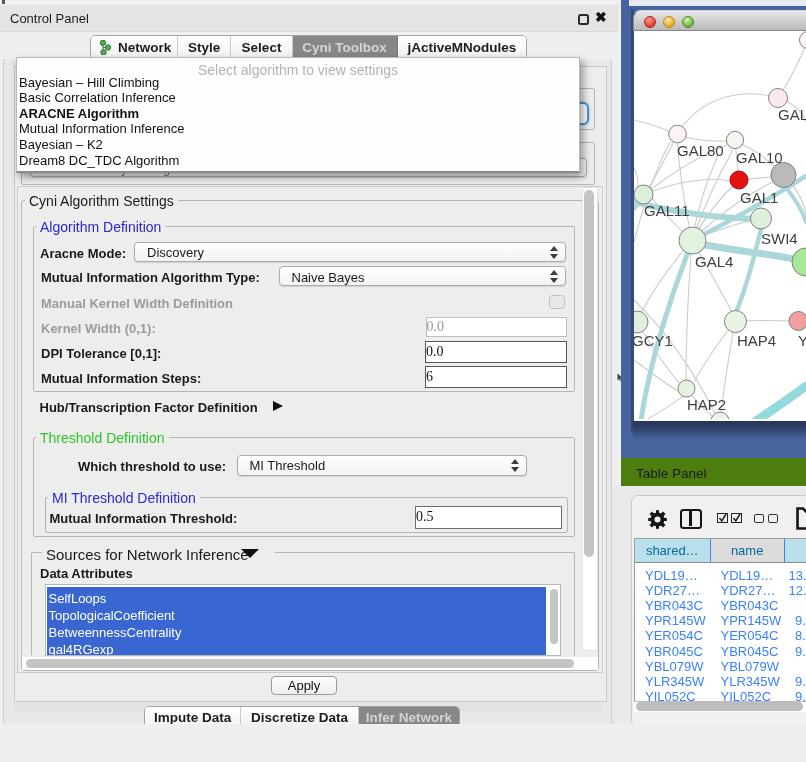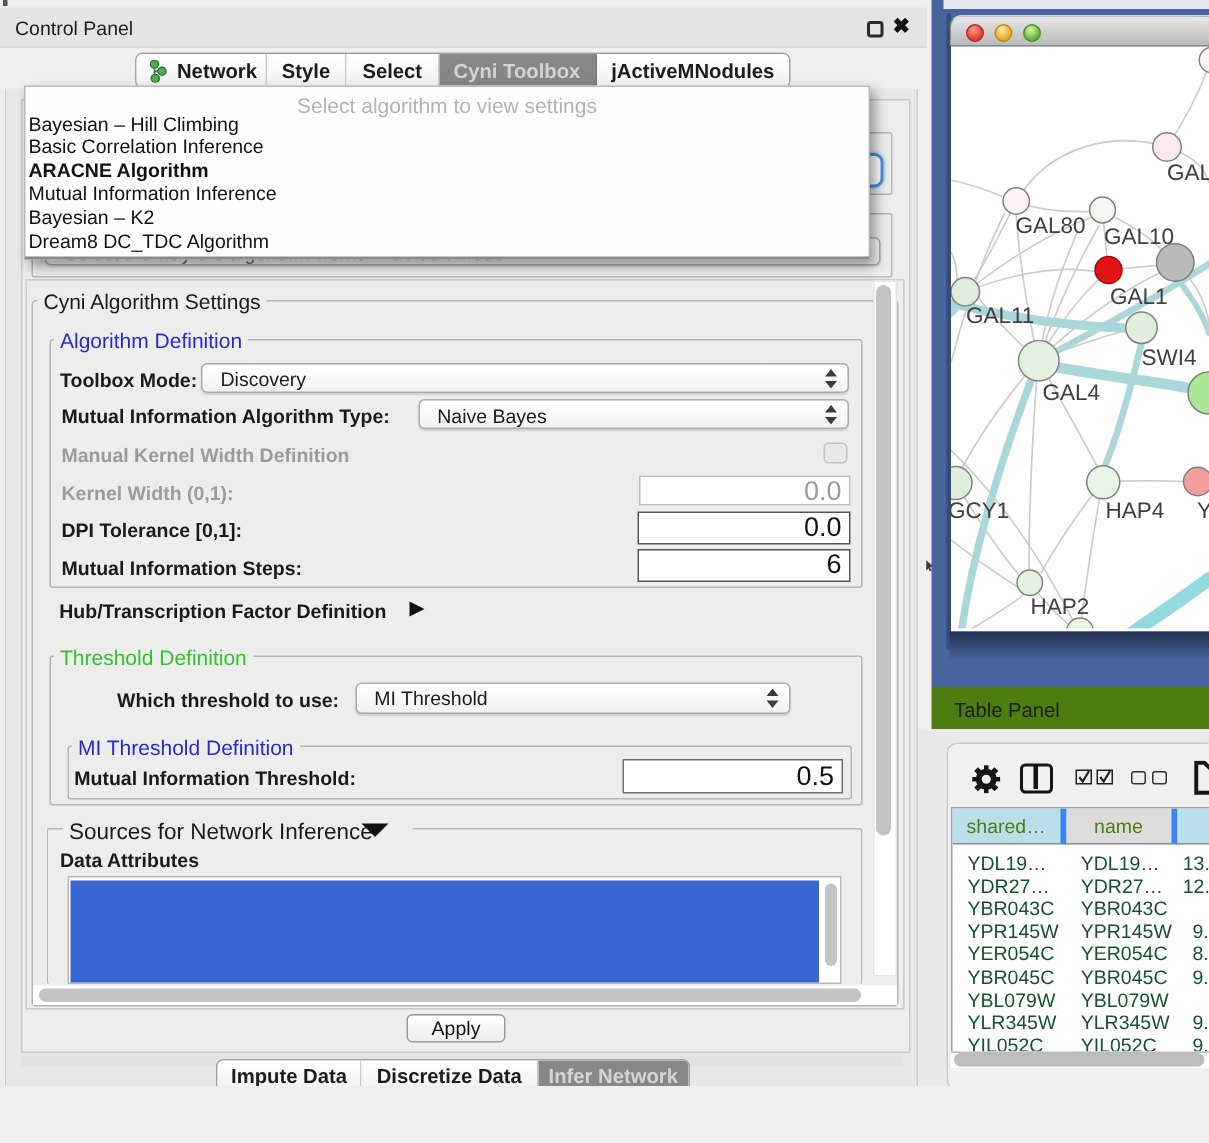--- a/index.html
+++ b/index.html
@@ -21,38 +21,38 @@
 #tabcontent { left:13.5px; top:66px; width:593px; height:636px; border:1px solid #c9c7c7; background:#ededec; }
 .gbox { border:1px solid #b6b6b6; border-radius:2px; }
 .gtitle { position:absolute; font-size:14px; background:#ededec; padding:0 4px; white-space:nowrap; }
 .blab { font-size:13px; font-weight:bold; color:#1a1a1a; white-space:nowrap; }
 .glab { font-size:13px; font-weight:bold; color:#9b9b9b; white-space:nowrap; }
 .combo { position:absolute; background:linear-gradient(#ffffff,#f2f2f2); border:1px solid #ababab; border-radius:4px; font-size:13px; color:#1a1a1a; box-shadow:0 1px 1px rgba(0,0,0,0.12); }
 .combo .cv { position:absolute; left:12px; top:2.5px; }
 .arrows { position:absolute; right:6px; top:3px; width:9px; height:13px; }
 .arrows:before { content:""; position:absolute; left:0; top:0; border-left:4.5px solid transparent; border-right:4.5px solid transparent; border-bottom:5.5px solid #3c3c3c; }
 .arrows:after { content:""; position:absolute; left:0; bottom:0; border-left:4.5px solid transparent; border-right:4.5px solid transparent; border-top:5.5px solid #3c3c3c; }
-.field { position:absolute; background:#fff; font-size:18px; text-align:right; padding-right:5px; }
+.field { position:absolute; background:#fff; font-size:14px; padding-right:5px;font-family:Liberation Serif, serif; }
 .sbthumb { position:absolute; background:#c4c4c4; border-radius:5px; }
 #popup { left:16px; top:57px; width:564px; height:115.5px; background:#fefefe; border:1px solid #b9b9b9; border-bottom:2px solid #8a8a8a; box-shadow:3px 4px 8px rgba(0,0,0,0.4); font-size:13px; color:#111; z-index:50; }
 #popup .hint { position:absolute; left:0; width:100%; top:4px; text-align:center; color:#b4b2b2; font-size:14px; }
 #popup .it { position:absolute; left:2px; }
 #desktop { left:621px; top:0; width:185px; height:458px; background:#47649e; }
 #macwin { left:633px; top:10px; width:173px; height:409px; }
 #mactitle { left:0; top:0; width:173px; height:21px; background:linear-gradient(#e7e7e7,#b9b9b9); border-radius:8px 0 0 0; border-bottom:1px solid #8a8a8a; border-left:1px solid #909090; border-top:1px solid #d4d4d4; }
 .light { position:absolute; top:4.5px; width:12px; height:12px; border-radius:50%; }
 #maccanvas { left:1px; top:21px; width:172px; height:390px; background:#fff; }
 #winshadow { left:633px; top:421px; width:173px; height:19px; background:linear-gradient(#263457 0%,#2e4068 35%,#47649e 100%); }
 #tpbar { left:621px; top:458px; width:185px; height:28.5px; background:#4d7c0f; }
 #tpbar .t { position:absolute; left:15px; top:8px; font-size:13.5px; color:#1c1c1c; }
 #rbg { left:612px; top:486px; width:194px; height:276px; background:#ebeaea; }
 #card { left:631px; top:495px; width:180px; height:232px; background:#f1f0ef; border:1px solid #c9c9c9; border-radius:7px; }
 #tbl { left:634px; top:538px; width:172px; height:163px; overflow:hidden; background:#fff; border-top:1px solid #9e9e9e; border-left:1px solid #9e9e9e; }
-.hcell { position:absolute; top:0; height:24px; font-size:13px; text-align:center; line-height:23px; color:#4d7c0f; border-right:4px solid #3b82f6; border-bottom:1px solid #8f8f8f; }
-.trow { position:absolute; font-size:13px; color:#14532d; white-space:nowrap; }
+.hcell { position:absolute; top:0; height:24px; font-size:13px; text-align:center; line-height:23px; color:#0369a1; border-right:1px solid #3b82f6; border-bottom:1px solid #8f8f8f; }
+.trow { position:absolute; font-size:13px; color:#3b82f6; white-space:nowrap; }
 </style>
 </head>
 <body>
 <div id="root">
   <div class="abs" style="left:2px;top:0;width:3px;height:4px;background:#555;"></div>
   <div class="abs" id="cptitle">
       <span class="t">Control Panel</span>
     </div>
   <div class="abs" id="floatbtn"></div>
   <div class="abs" id="closex">✖</div>
@@ -86,21 +86,21 @@
   <div class="abs combo" style="left:30px;top:158px;width:557px;height:18.5px;overflow:hidden;">
       <span style="position:absolute;left:12px;top:1.5px;color:#6e6e6e;">Select the way the algorithm works in default mode</span>
     </div>
 
   <div class="abs" style="left:17px;top:186px;width:585.5px;height:487px;border:1px solid #cccaca;"></div>
   <div class="abs gbox" style="left:21px;top:200px;width:577.5px;height:471px;border-radius:3px;"></div>
   <div class="abs gtitle" style="left:25px;top:193px;color:#1a1a1a;">Cyni Algorithm Settings</div>
 
   <div class="abs gbox" style="left:33px;top:225.5px;width:541.5px;height:166px;"></div>
   <div class="abs gtitle" style="left:36px;top:219px;color:#2a28cf;">Algorithm Definition</div>
-  <div class="abs blab" style="left:40px;top:246px;">Toolbox Mode:</div>
+  <div class="abs blab" style="left:40px;top:246px;">Aracne Mode:</div>
   <div class="abs combo" style="left:134px;top:241.5px;width:432px;height:20px;">
       <span class="cv">Discovery</span>
       <span class="arrows"></span>
     </div>
   <div class="abs blab" style="left:41px;top:269.5px;">Mutual Information Algorithm Type:</div>
   <div class="abs combo" style="left:278.5px;top:266px;width:287.5px;height:20px;">
       <span class="cv">Naive Bayes</span>
       <span class="arrows"></span>
     </div>
   <div class="abs glab" style="left:41px;top:295.5px;">Manual Kernel Width Definition</div>
@@ -126,20 +126,21 @@
   <div class="abs gtitle" style="left:48px;top:489.5px;color:#2a28cf;">MI Threshold Definition</div>
   <div class="abs blab" style="left:49.5px;top:510.5px;">Mutual Information Threshold:</div>
   <div class="abs field" style="left:415px;top:506px;width:147px;height:23px;border:1.5px solid #6e6e6e;color:#111;line-height:20px;">0.5</div>
 
   <div class="abs gbox" style="left:30.5px;top:551.5px;width:544px;height:104px;border-bottom:none;"></div>
   <div class="abs gtitle" style="left:42px;top:545.5px;color:#1a1a1a;font-size:15px;padding-right:26px;">Sources for Network Inference</div>
   <div class="abs" style="left:240.5px;top:548.5px;width:0;height:0;border-left:9px solid transparent;border-right:9px solid transparent;border-top:9.5px solid #111;"></div>
   <div class="abs blab" style="left:40px;top:566px;">Data Attributes</div>
   <div class="abs" style="left:44.5px;top:584px;width:516px;height:72px;background:#fff;border:1px solid #b8b8b8;overflow:hidden;">
     <div style="position:absolute;left:1px;top:2px;width:499.5px;height:80px;background:#3a66d1;"></div>
+    <div style="position:absolute;left:3px;top:4.5px;font-size:13px;color:#fff;line-height:17.2px;">SelfLoops<br>TopologicalCoefficient<br>BetweennessCentrality<br>gal4RGexp</div>
     <div style="position:absolute;left:504px;top:4px;width:8.5px;height:55px;background:#c4c4c4;border-radius:4.5px;"></div>
   </div>
 
   <div class="abs" style="left:582px;top:187px;width:16px;height:464px;background:#fff;border:1px solid #e4e4e4;"></div>
   <div class="abs sbthumb" style="left:584px;top:190px;width:9.5px;height:367px;"></div>
   <div class="abs" style="left:22px;top:657px;width:576px;height:13px;background:#fff;"></div>
   <div class="abs sbthumb" style="left:26px;top:658.5px;width:548px;height:9.5px;"></div>
 
   <div class="abs" style="left:271px;top:676px;width:66px;height:19px;background:linear-gradient(#ffffff,#ededed);border:1px solid #9a9a9a;border-radius:4px;font-size:13px;text-align:center;line-height:17px;color:#111;">Apply</div>
 

